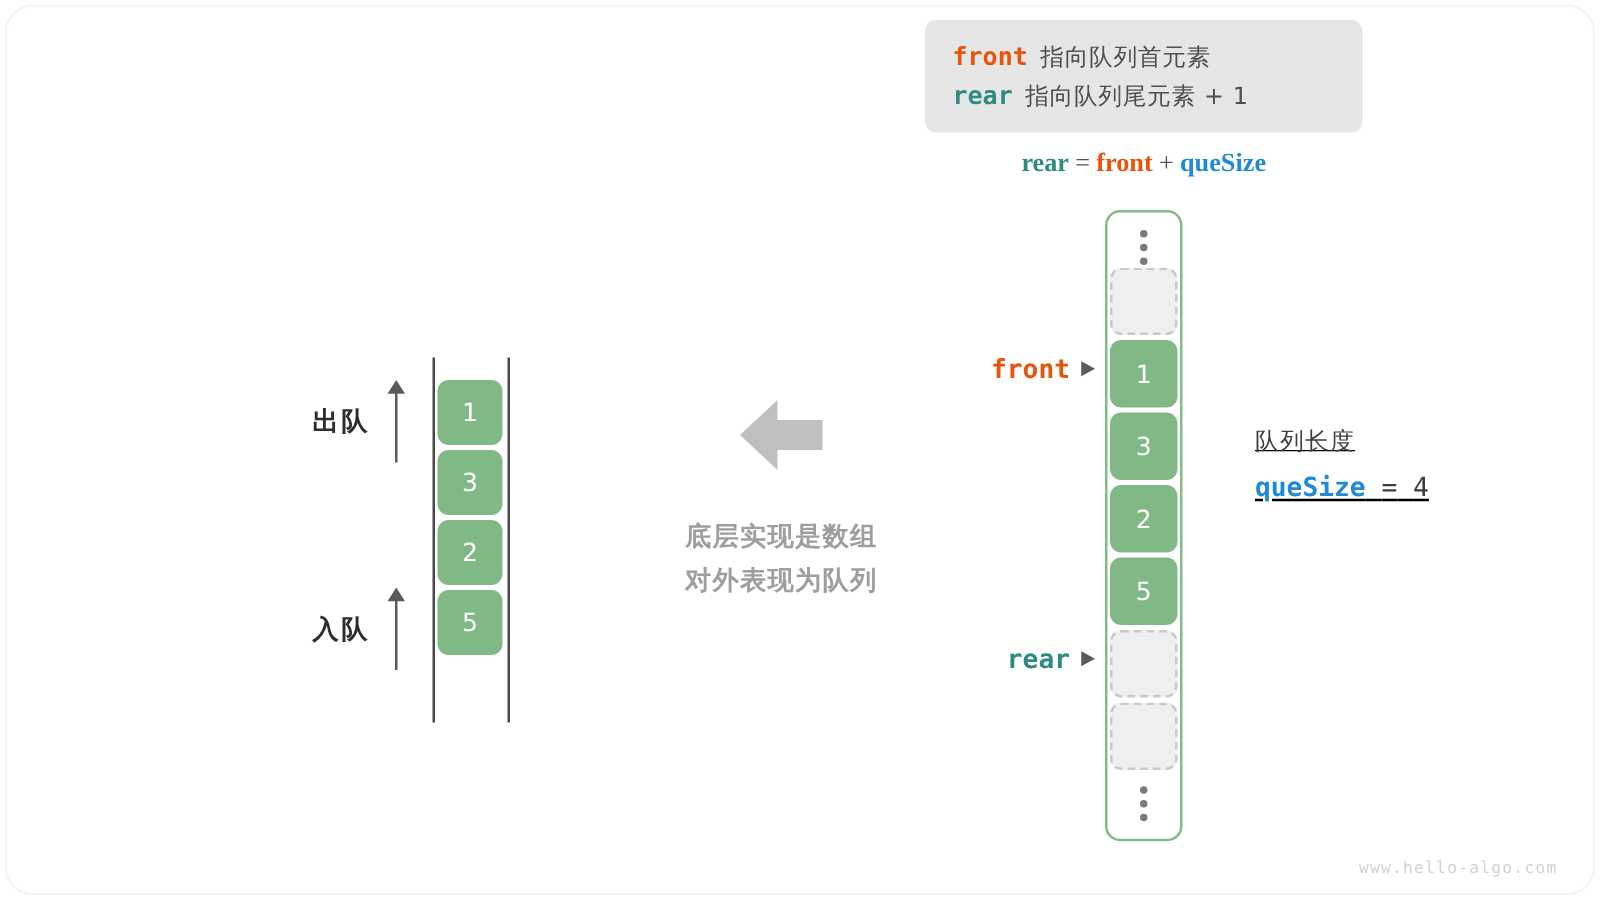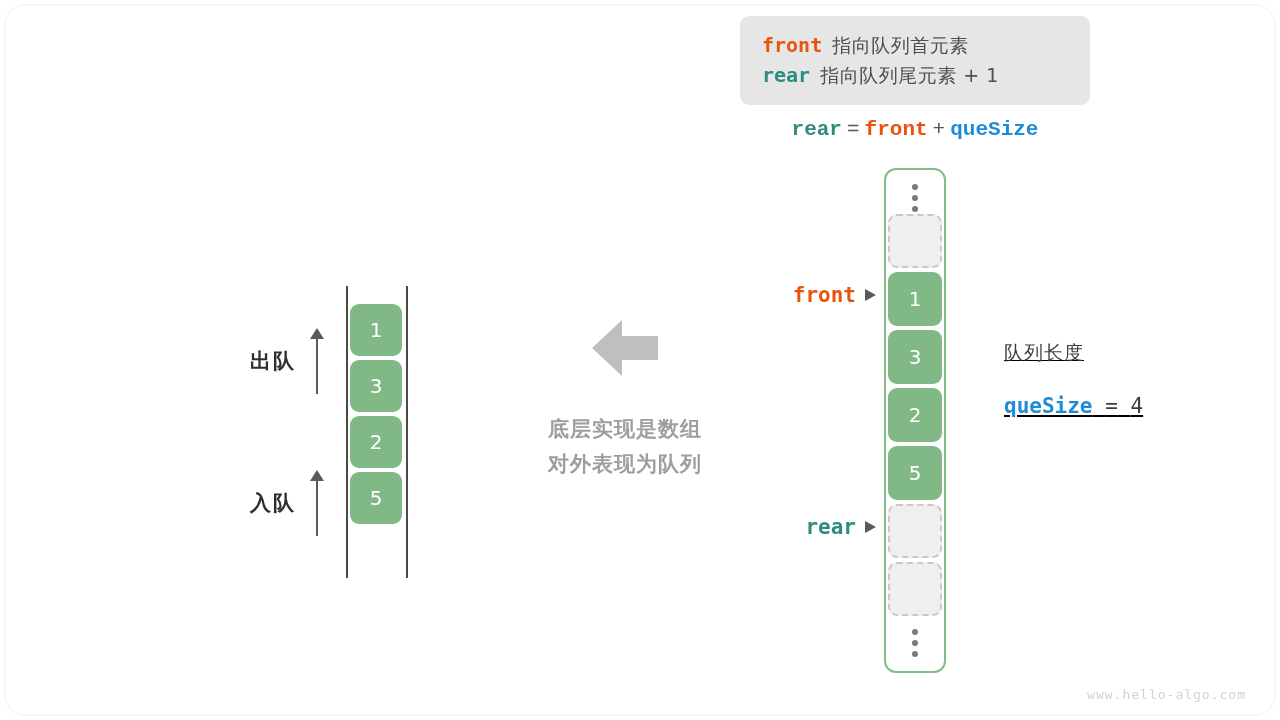--- a/index.html
+++ b/index.html
@@ -68,21 +68,21 @@
   }
 
   
   .formula {
     position: absolute;
     left: 740px;
     top: 118px;
     width: 350px;
     text-align: center;
     white-space: nowrap;
-    font-family: Liberation Mono, monospace;
+    font-family: Liberation Serif, serif;
     font-weight: bold;
     font-size: 21px;
   }
   .formula .op {
     color: #545454;
     font-weight: normal;
     margin: 0 5px;
   }
 
   
@@ -173,21 +173,21 @@
     white-space: nowrap;
     text-decoration: underline;
   }
   .quesize .t1 {
     font-family: "DejaVu Sans", sans-serif;
     font-size: 19px;
     color: #3d3d3d;
     letter-spacing: 1px;
   }
   .quesize .t2 {
-    margin-top: 28px;
+    margin-top: 12px;
     font-family: "DejaVu Sans Mono", "Liberation Mono", monospace;
     font-size: 21px;
     font-weight: bold;
   }
   .quesize .t2 .eq, .quesize .t2 .num {
     color: #3d3d3d;
     font-weight: normal;
   }
 
   
@@ -254,21 +254,21 @@
   .up-arrow .head {
     position: absolute;
     left: 0px;
     top: 0px;
     width: 0;
     height: 0;
     border-left: 7px solid transparent;
     border-right: 7px solid transparent;
     border-bottom: 11px solid #5a5a5a;
   }
-  .op-group.dequeue { left: 250px; top: 328px; text-align: right; }
+  .op-group.dequeue { left: 250px; top: 304px; text-align: right; }
   .op-group.enqueue { left: 250px; top: 470px; }
 
   
   .big-arrow {
     position: absolute;
     left: 592px;
     top: 320px;
     width: 66px;
     height: 56px;
   }

